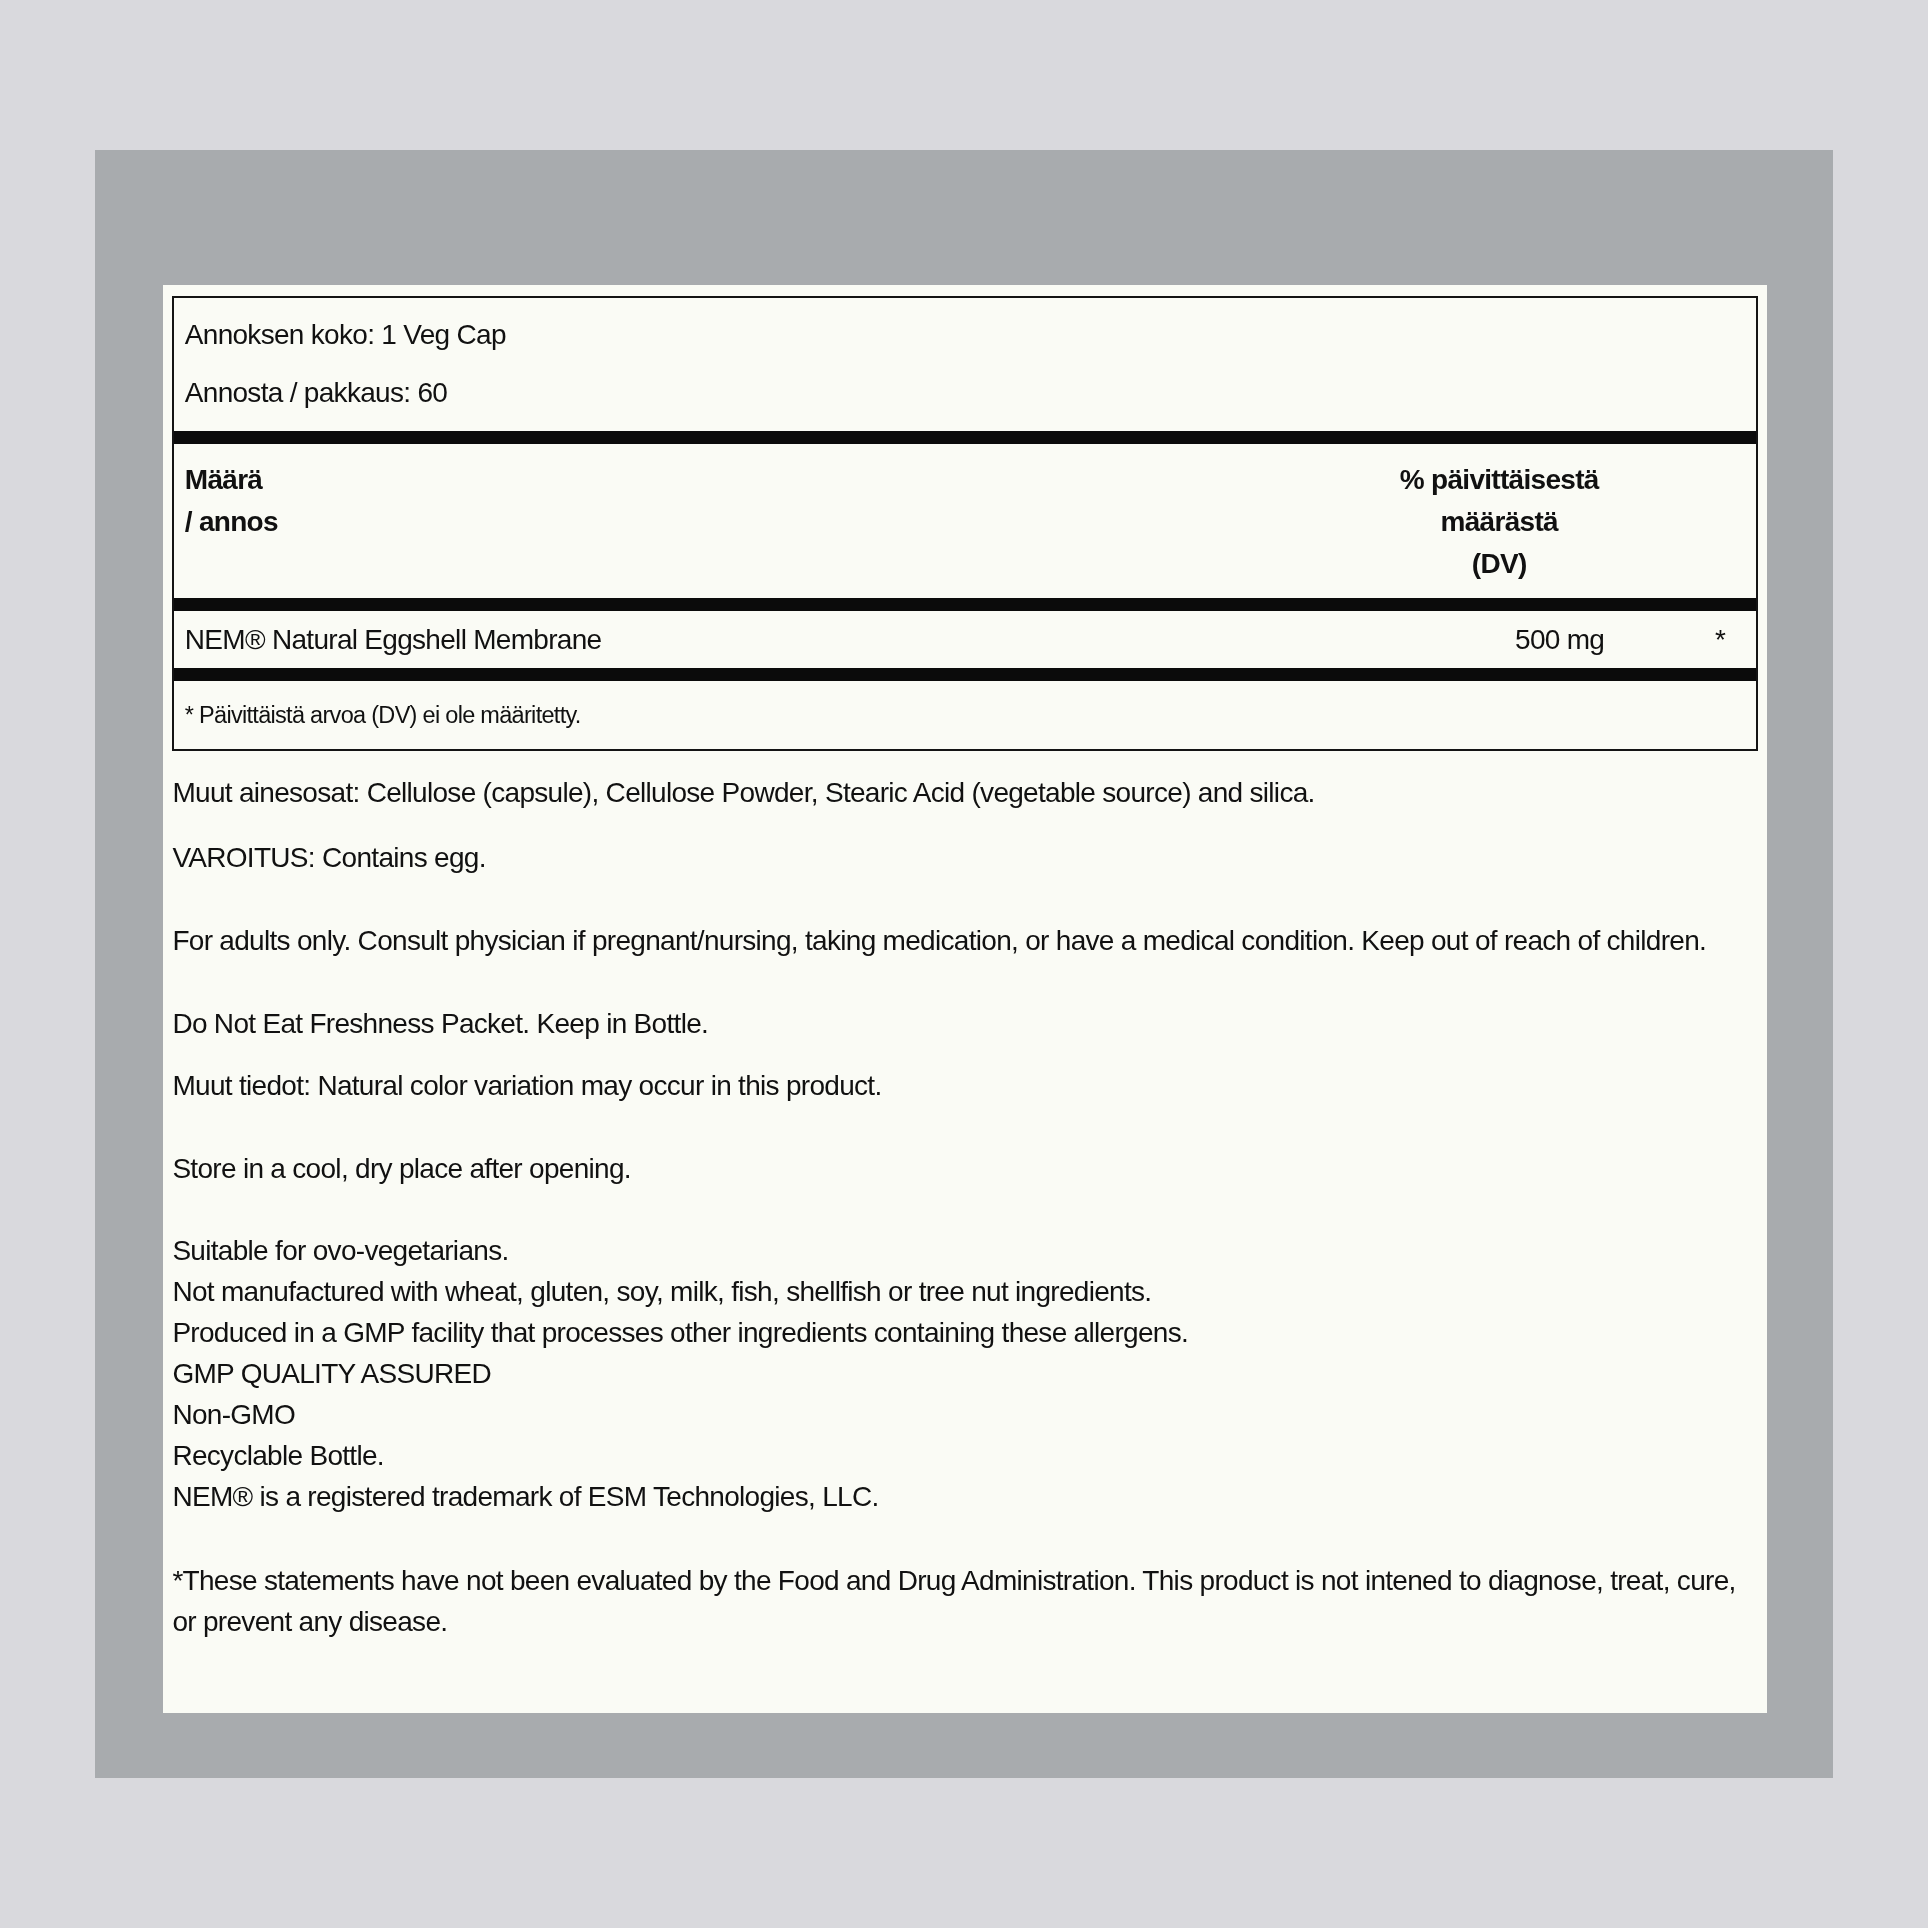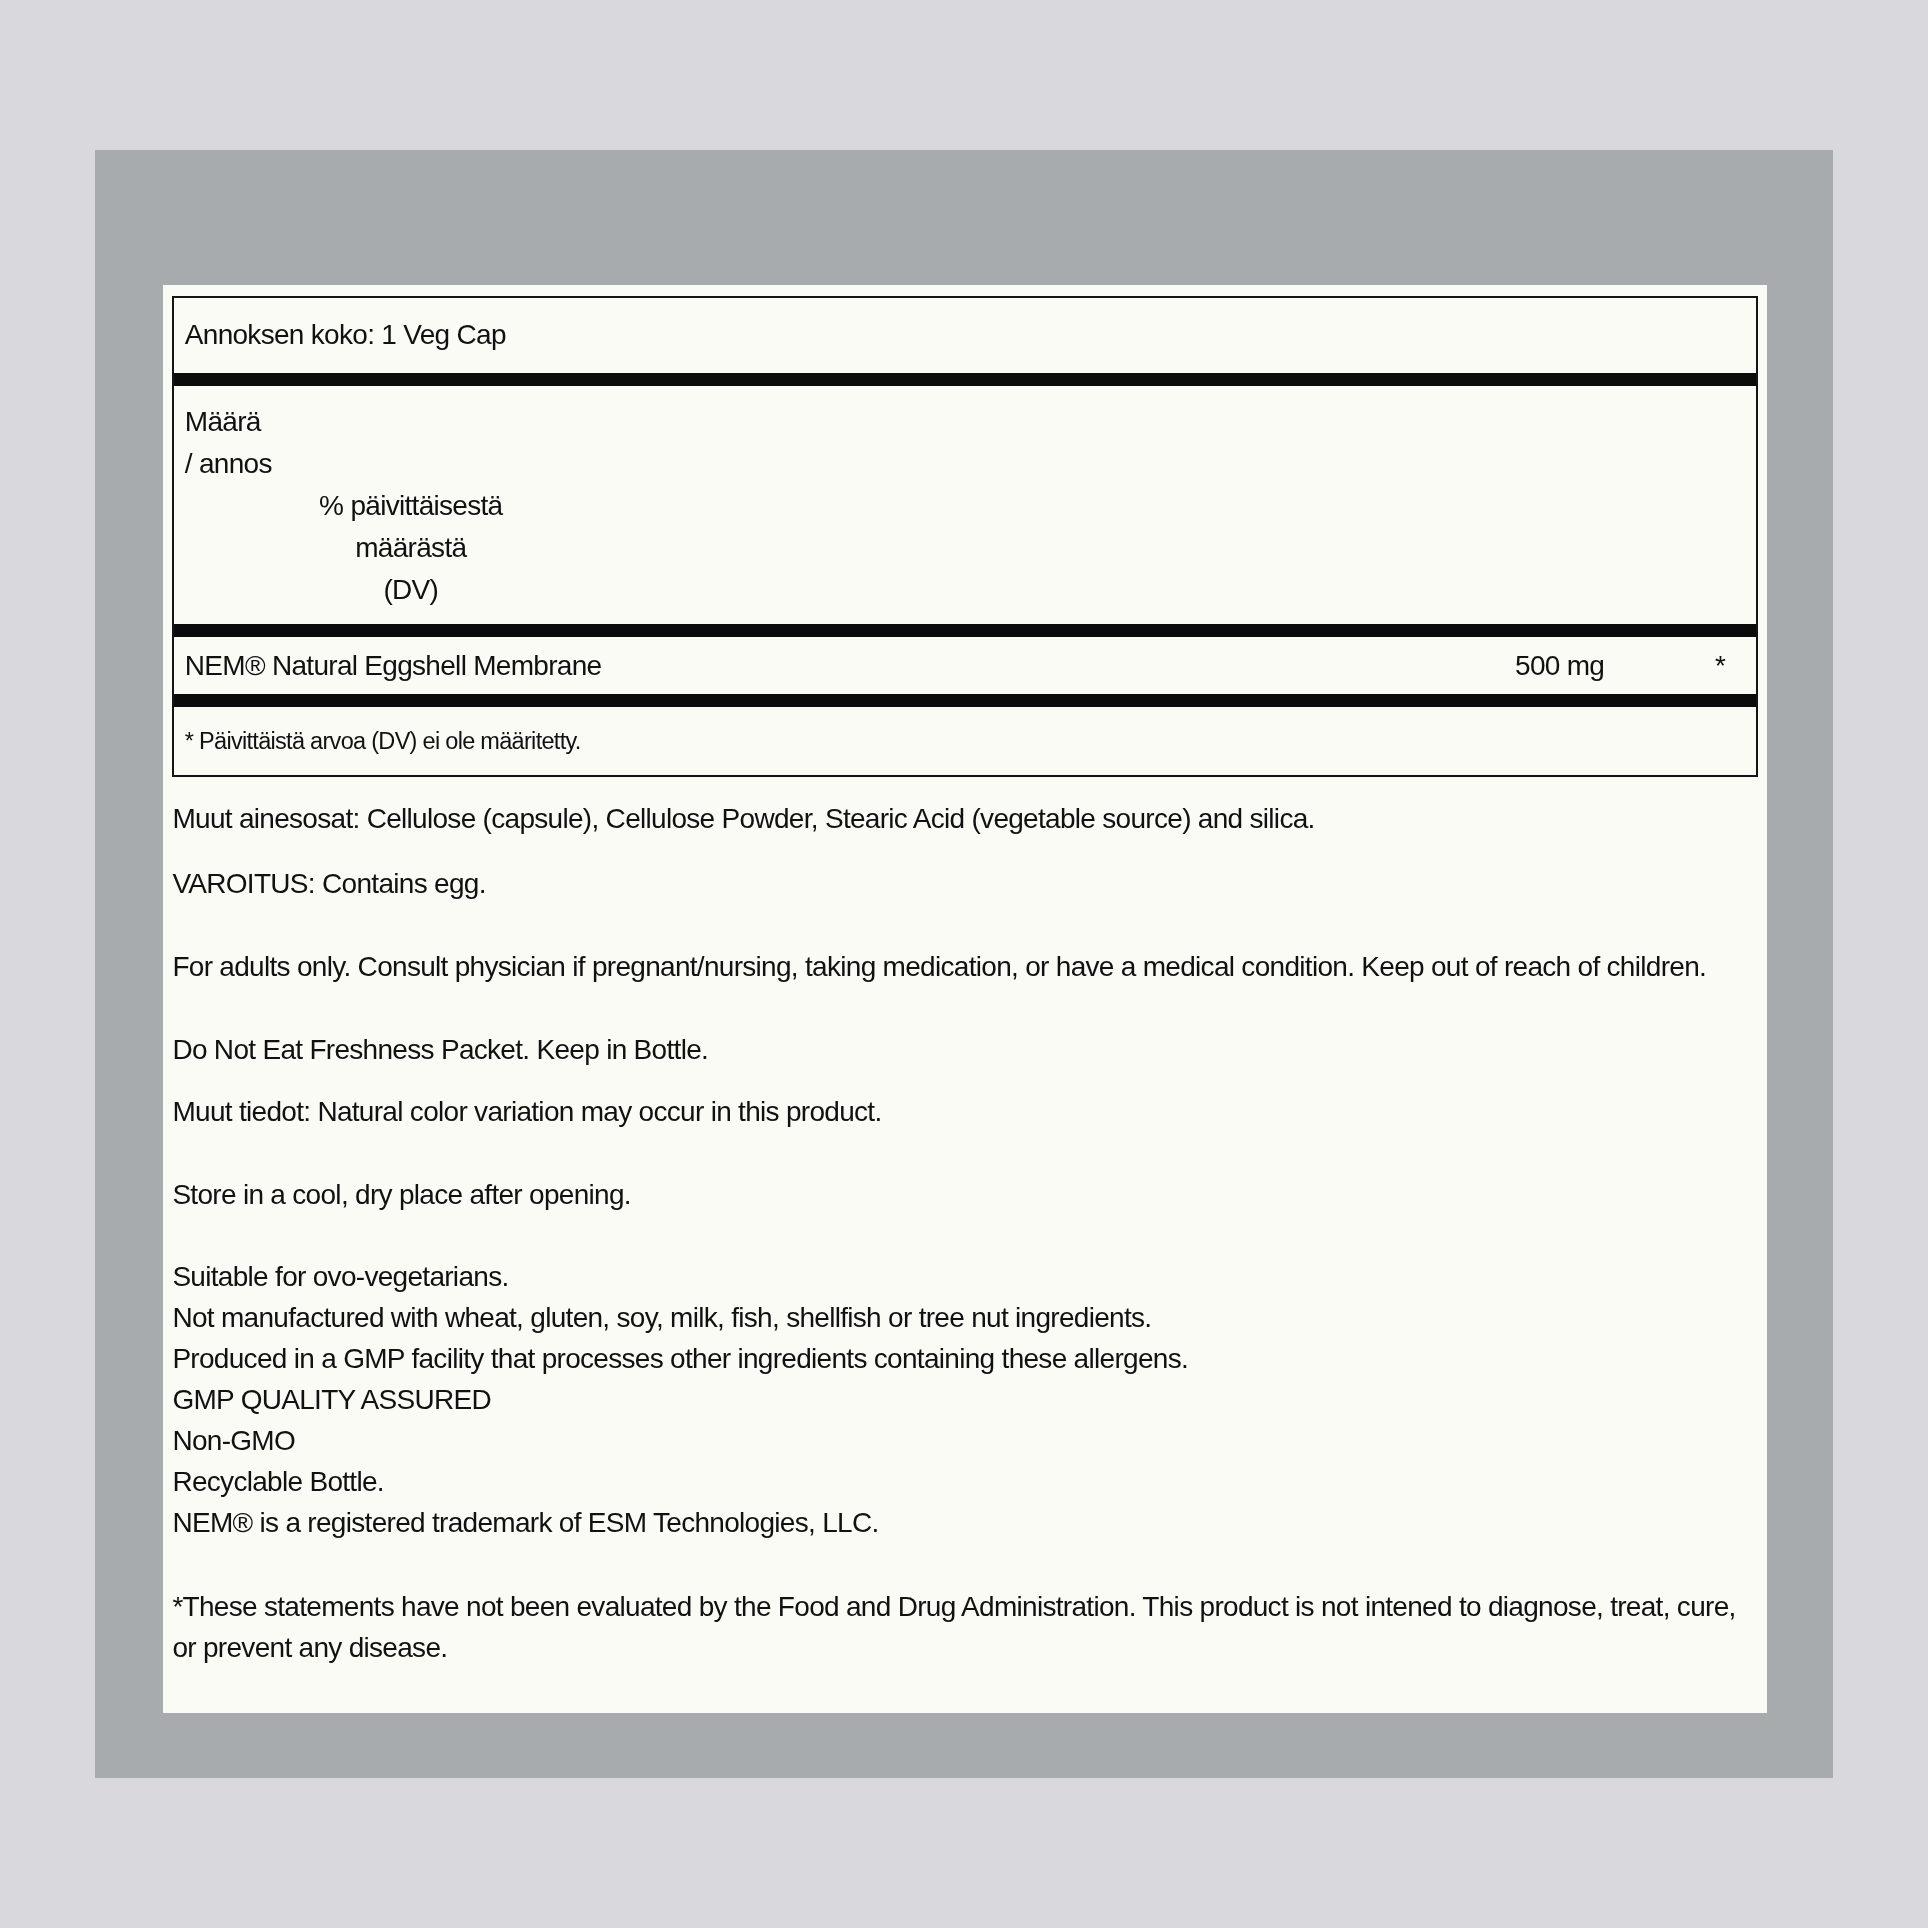--- a/index.html
+++ b/index.html
@@ -32,21 +32,21 @@
 
   
   .facts{
     border:2.8px solid #141414;
     box-sizing:border-box;
     font-size:28px;
   }
   .facts .serving-block{padding:7.5px 10.4px 9.4px 10.4px;}
   .facts .serving-block div{line-height:58px;}
   .rule{height:13px;background:#0b0b0b;}
-  .facts-header{display:flex;padding:15px 10.4px 13px 10.4px;font-weight:normal;flex-direction:column;}
+  .facts-header{display:flex;padding:15px 10.4px 13px 10.4px;font-weight:bold;}
   .facts-header .amount-col{flex:1;}
   .facts-header .amount-col div{line-height:42px;}
   .facts-header .dv-col{width:452px;text-align:center;padding-right:20px;}
   .facts-header .dv-col div{line-height:42px;}
   .facts-row{display:flex;padding:7.5px 10.4px 8.5px 10.4px;line-height:41px;}
   .facts-row .name{flex:1;}
   .facts-row .amount{width:188px;text-align:right;}
   .facts-row .dv{width:141px;text-align:right;box-sizing:border-box;padding-right:20px;}
   .footnote{padding:17px 10.4px 17px 10.4px;font-size:23.5px;line-height:34px;}
 
@@ -68,20 +68,21 @@
     <div class="usage">
       <span class="lead">Suositeltu käyttö:</span>
       <span>Take 1 capsule daily.</span>
     </div>
 
     <div class="label-sheet">
 
       <div class="facts">
         <div class="serving-block">
           <div>Annoksen koko: 1 Veg Cap</div>
+          <div>Annosta / pakkaus: 60</div>
         </div>
 
         <div class="rule"></div>
 
         <div class="facts-header">
           <div class="amount-col">
             <div>Määrä</div>
             <div>/ annos</div>
           </div>
           <div class="dv-col">

